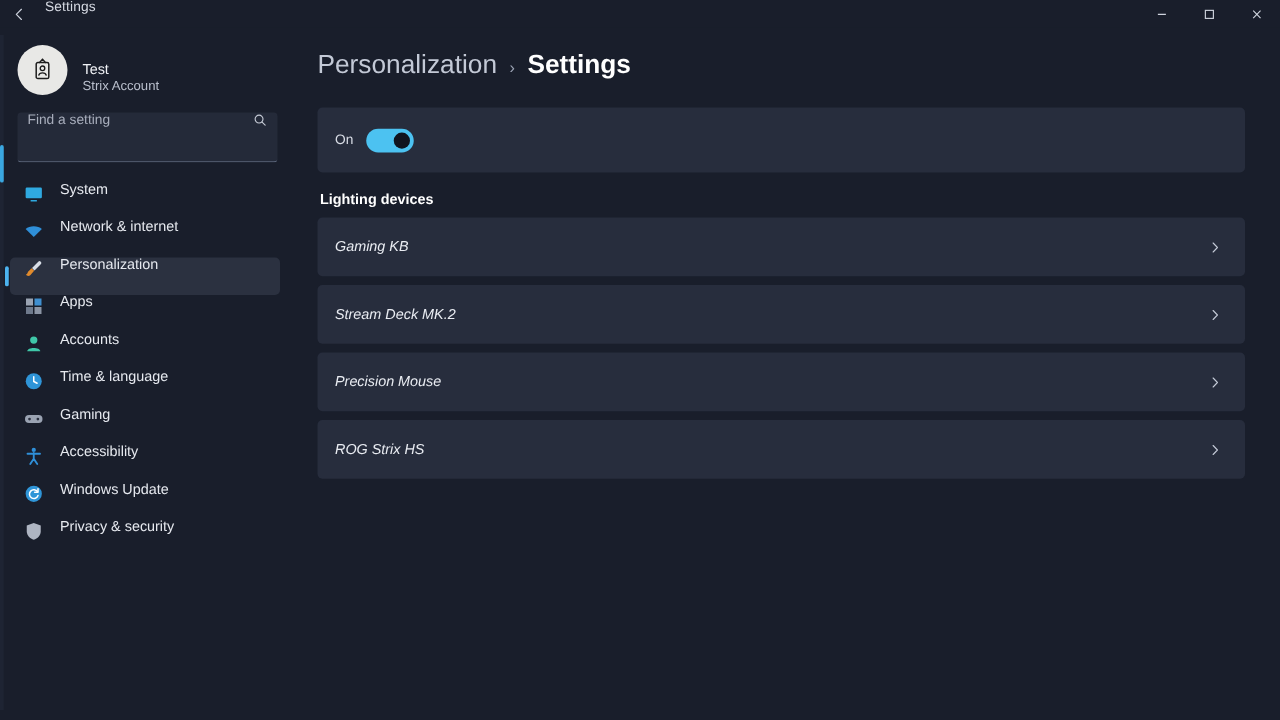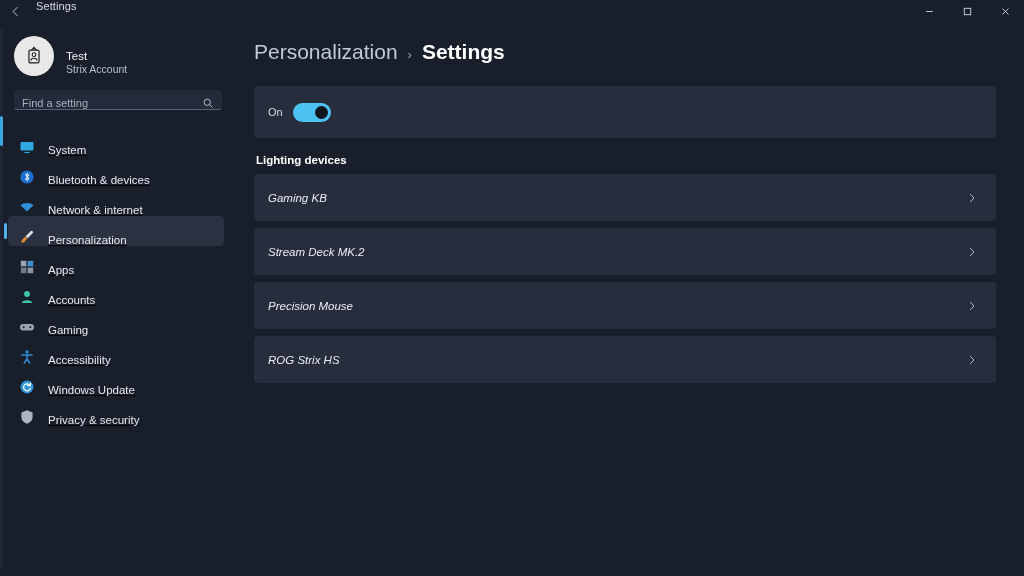--- a/index.html
+++ b/index.html
@@ -61,44 +61,43 @@
     background:#e8e8e6;
     display:flex; align-items:center; justify-content:center;
     flex:0 0 40px;
   }
   .acct-text{ margin-left:12px; line-height:1.25; }
   .acct-name{ font-size:11.5px; color:#f0f2f6; }
   .acct-sub{ font-size:10.5px; color:#b9bfcc; }
 
   .searchwrap{
     margin:8px 14px 16px 14px;
-    height:20px;
+    height:40px;
     background:#242a39;
     border-radius:3px;
     border-bottom:1px solid #5a6479;
-    display:flex; align-items:flex-end;
+    display:flex; align-items:flex-start;
     padding:0 8px;
     position:relative;
   }
   .searchwrap input{
     flex:1; background:transparent; border:0; outline:0;
     color:#e3e6ec; font-size:11px;
     font-family:"Liberation Sans", sans-serif;
   }
   .searchwrap input::placeholder{ color:#a8aebc; }
   .search-icon{ color:#c6cbd6; display:flex; }
 
   .nav{ margin-top:16px; }
   .nav-item{
     height:30px; margin:0 12px 0 8px;
-    display:flex; align-items:flex-end;
+    display:flex; align-items:flex-start;
     border-radius:4px;
     padding-left:10px;
     position:relative;
-    text-decoration:underline;
   }
   .nav-item.selected{ background:#2b3140; }
   .nav-item.selected::before{
     content:""; position:absolute; left:-4px; top:7px;
     width:3px; height:16px; background:#4cb3ef; border-radius:2px;
   }
   .nav-ico{
     width:18px; height:18px; flex:0 0 18px;
     display:flex; align-items:center; justify-content:center;
     margin-right:12px;
@@ -215,29 +214,20 @@
             <svg xmlns="http://www.w3.org/2000/svg" width="16" height="16" viewBox="0 0 16 16">
               <rect x="1.5" y="3" width="13" height="8.5" rx="1" fill="#2fa9e0"></rect>
               <path d="M5.5 13.5h5" stroke="#2fa9e0" stroke-width="1.2"></path>
             </svg>
           </span>
           <span class="nav-label">System</span>
         </div>
         <div class="nav-item">
           <span class="nav-ico">
             <svg xmlns="http://www.w3.org/2000/svg" width="16" height="16" viewBox="0 0 16 16">
-              <circle cx="8" cy="8" r="6.6" fill="#1f6fd0"></circle>
-              <path d="M6.3 5.2 L9.9 9.9 L8 11.6 V4.4 L9.9 6.1 L6.3 10.8" stroke="#fff" stroke-width="1" fill="none" stroke-linejoin="round"></path>
-            </svg>
-          </span>
-          <span class="nav-label">Bluetooth &amp; devices</span>
-        </div>
-        <div class="nav-item">
-          <span class="nav-ico">
-            <svg xmlns="http://www.w3.org/2000/svg" width="16" height="16" viewBox="0 0 16 16">
               <path d="M1.5 6.2 C4.5 3.2 11.5 3.2 14.5 6.2 L8 12.6 Z" fill="#2f8fd8"></path>
             </svg>
           </span>
           <span class="nav-label">Network &amp; internet</span>
         </div>
         <div class="nav-item selected">
           <span class="nav-ico">
             <svg xmlns="http://www.w3.org/2000/svg" width="16" height="16" viewBox="0 0 16 16">
               <path d="M13.6 2.3 C14.3 3 14.3 3.6 13.6 4.3 L8.6 9.3 L6.6 7.3 L11.6 2.3 C12.3 1.6 12.9 1.6 13.6 2.3 Z" fill="#d8dde6"></path>
               <path d="M6.3 7.6 L8.3 9.6 L5.4 13 C4.3 14.2 2.2 13.9 1.8 12.6 C3 12.3 3.1 11.2 3.4 10.4 Z" fill="#e08a2c"></path>
@@ -257,20 +247,29 @@
           <span class="nav-label">Apps</span>
         </div>
         <div class="nav-item">
           <span class="nav-ico">
             <svg xmlns="http://www.w3.org/2000/svg" width="16" height="16" viewBox="0 0 16 16">
               <circle cx="8" cy="5" r="2.9" fill="#3fc7a8"></circle>
               <path d="M2.8 14 C2.8 10.4 13.2 10.4 13.2 14 Z" fill="#3fc7a8"></path>
             </svg>
           </span>
           <span class="nav-label">Accounts</span>
+        </div>
+        <div class="nav-item">
+          <span class="nav-ico">
+            <svg xmlns="http://www.w3.org/2000/svg" width="16" height="16" viewBox="0 0 16 16">
+              <circle cx="8" cy="8" r="6.4" fill="#2f95d8"></circle>
+              <path d="M8 4.4 V8.2 L10.7 9.6" stroke="#fff" stroke-width="1.2" fill="none" stroke-linecap="round"></path>
+            </svg>
+          </span>
+          <span class="nav-label">Time &amp; language</span>
         </div>
         <div class="nav-item">
           <span class="nav-ico">
             <svg xmlns="http://www.w3.org/2000/svg" width="16" height="16" viewBox="0 0 16 16">
               <rect x="1" y="5" width="14" height="6.4" rx="3.2" fill="#9aa3b2"></rect>
               <circle cx="4.6" cy="8.2" r="1.1" fill="#2b3140"></circle>
               <circle cx="11.3" cy="8.2" r="1.1" fill="#2b3140"></circle>
             </svg>
           </span>
           <span class="nav-label">Gaming</span>

